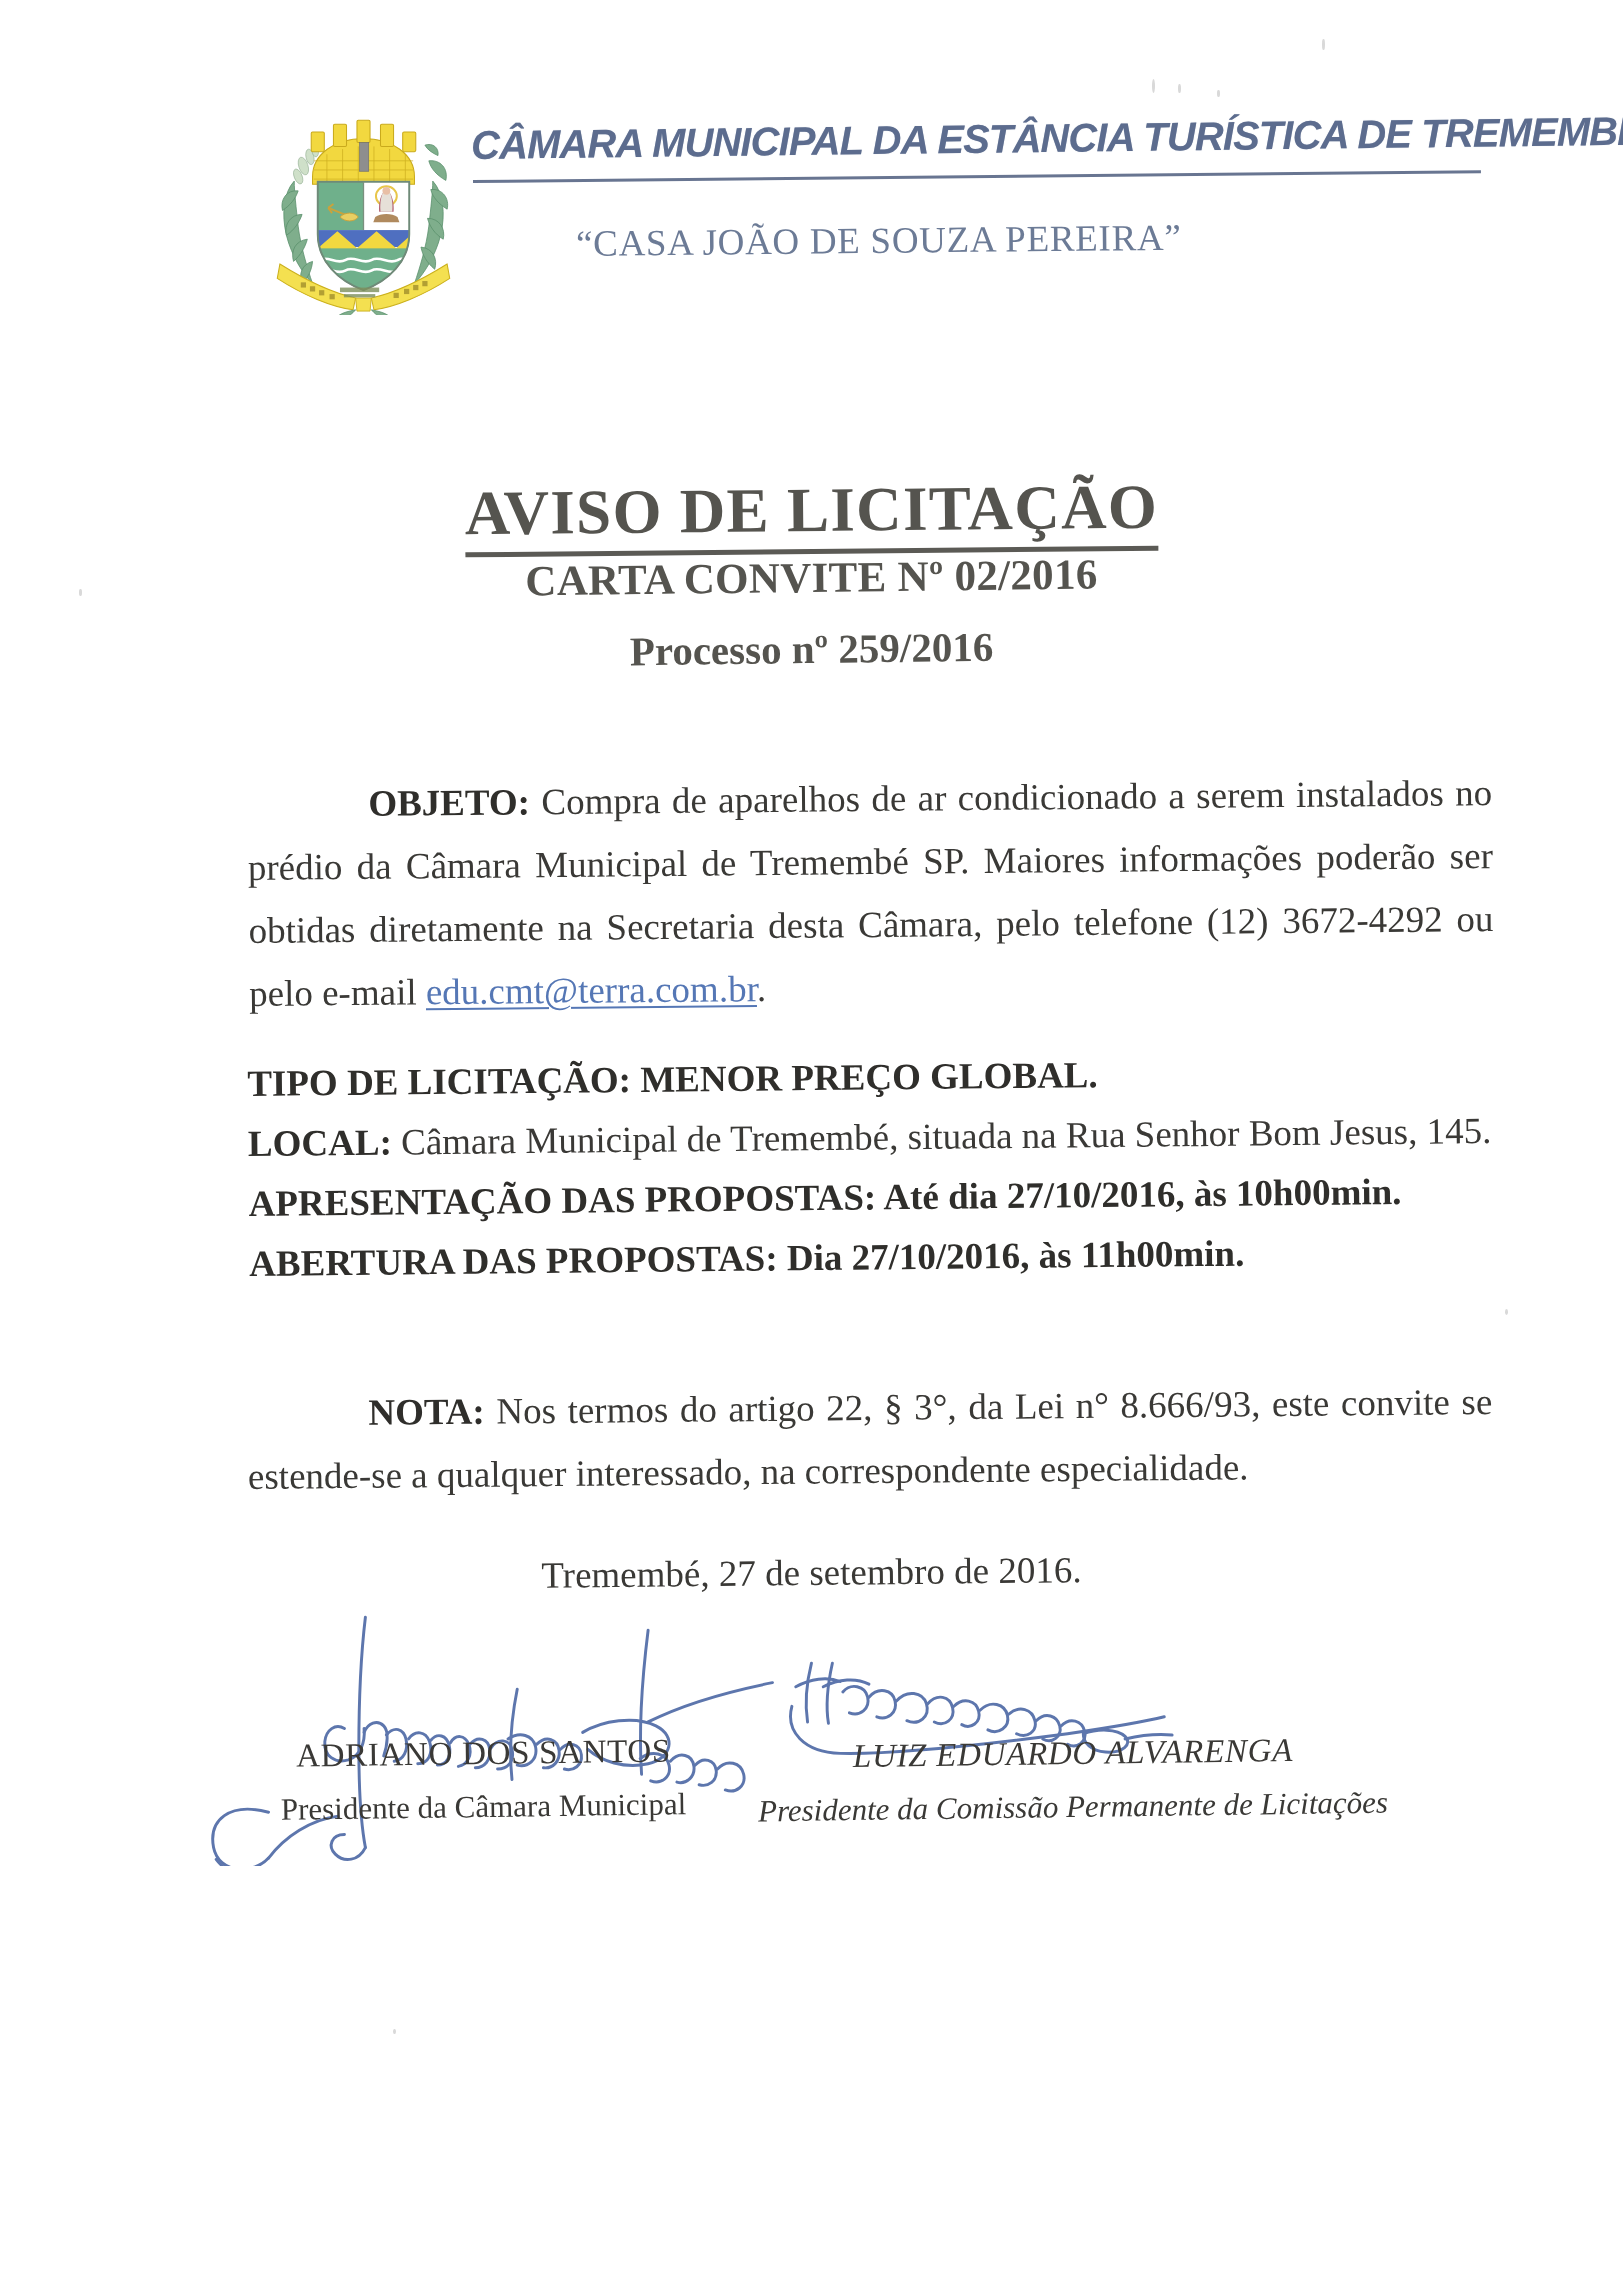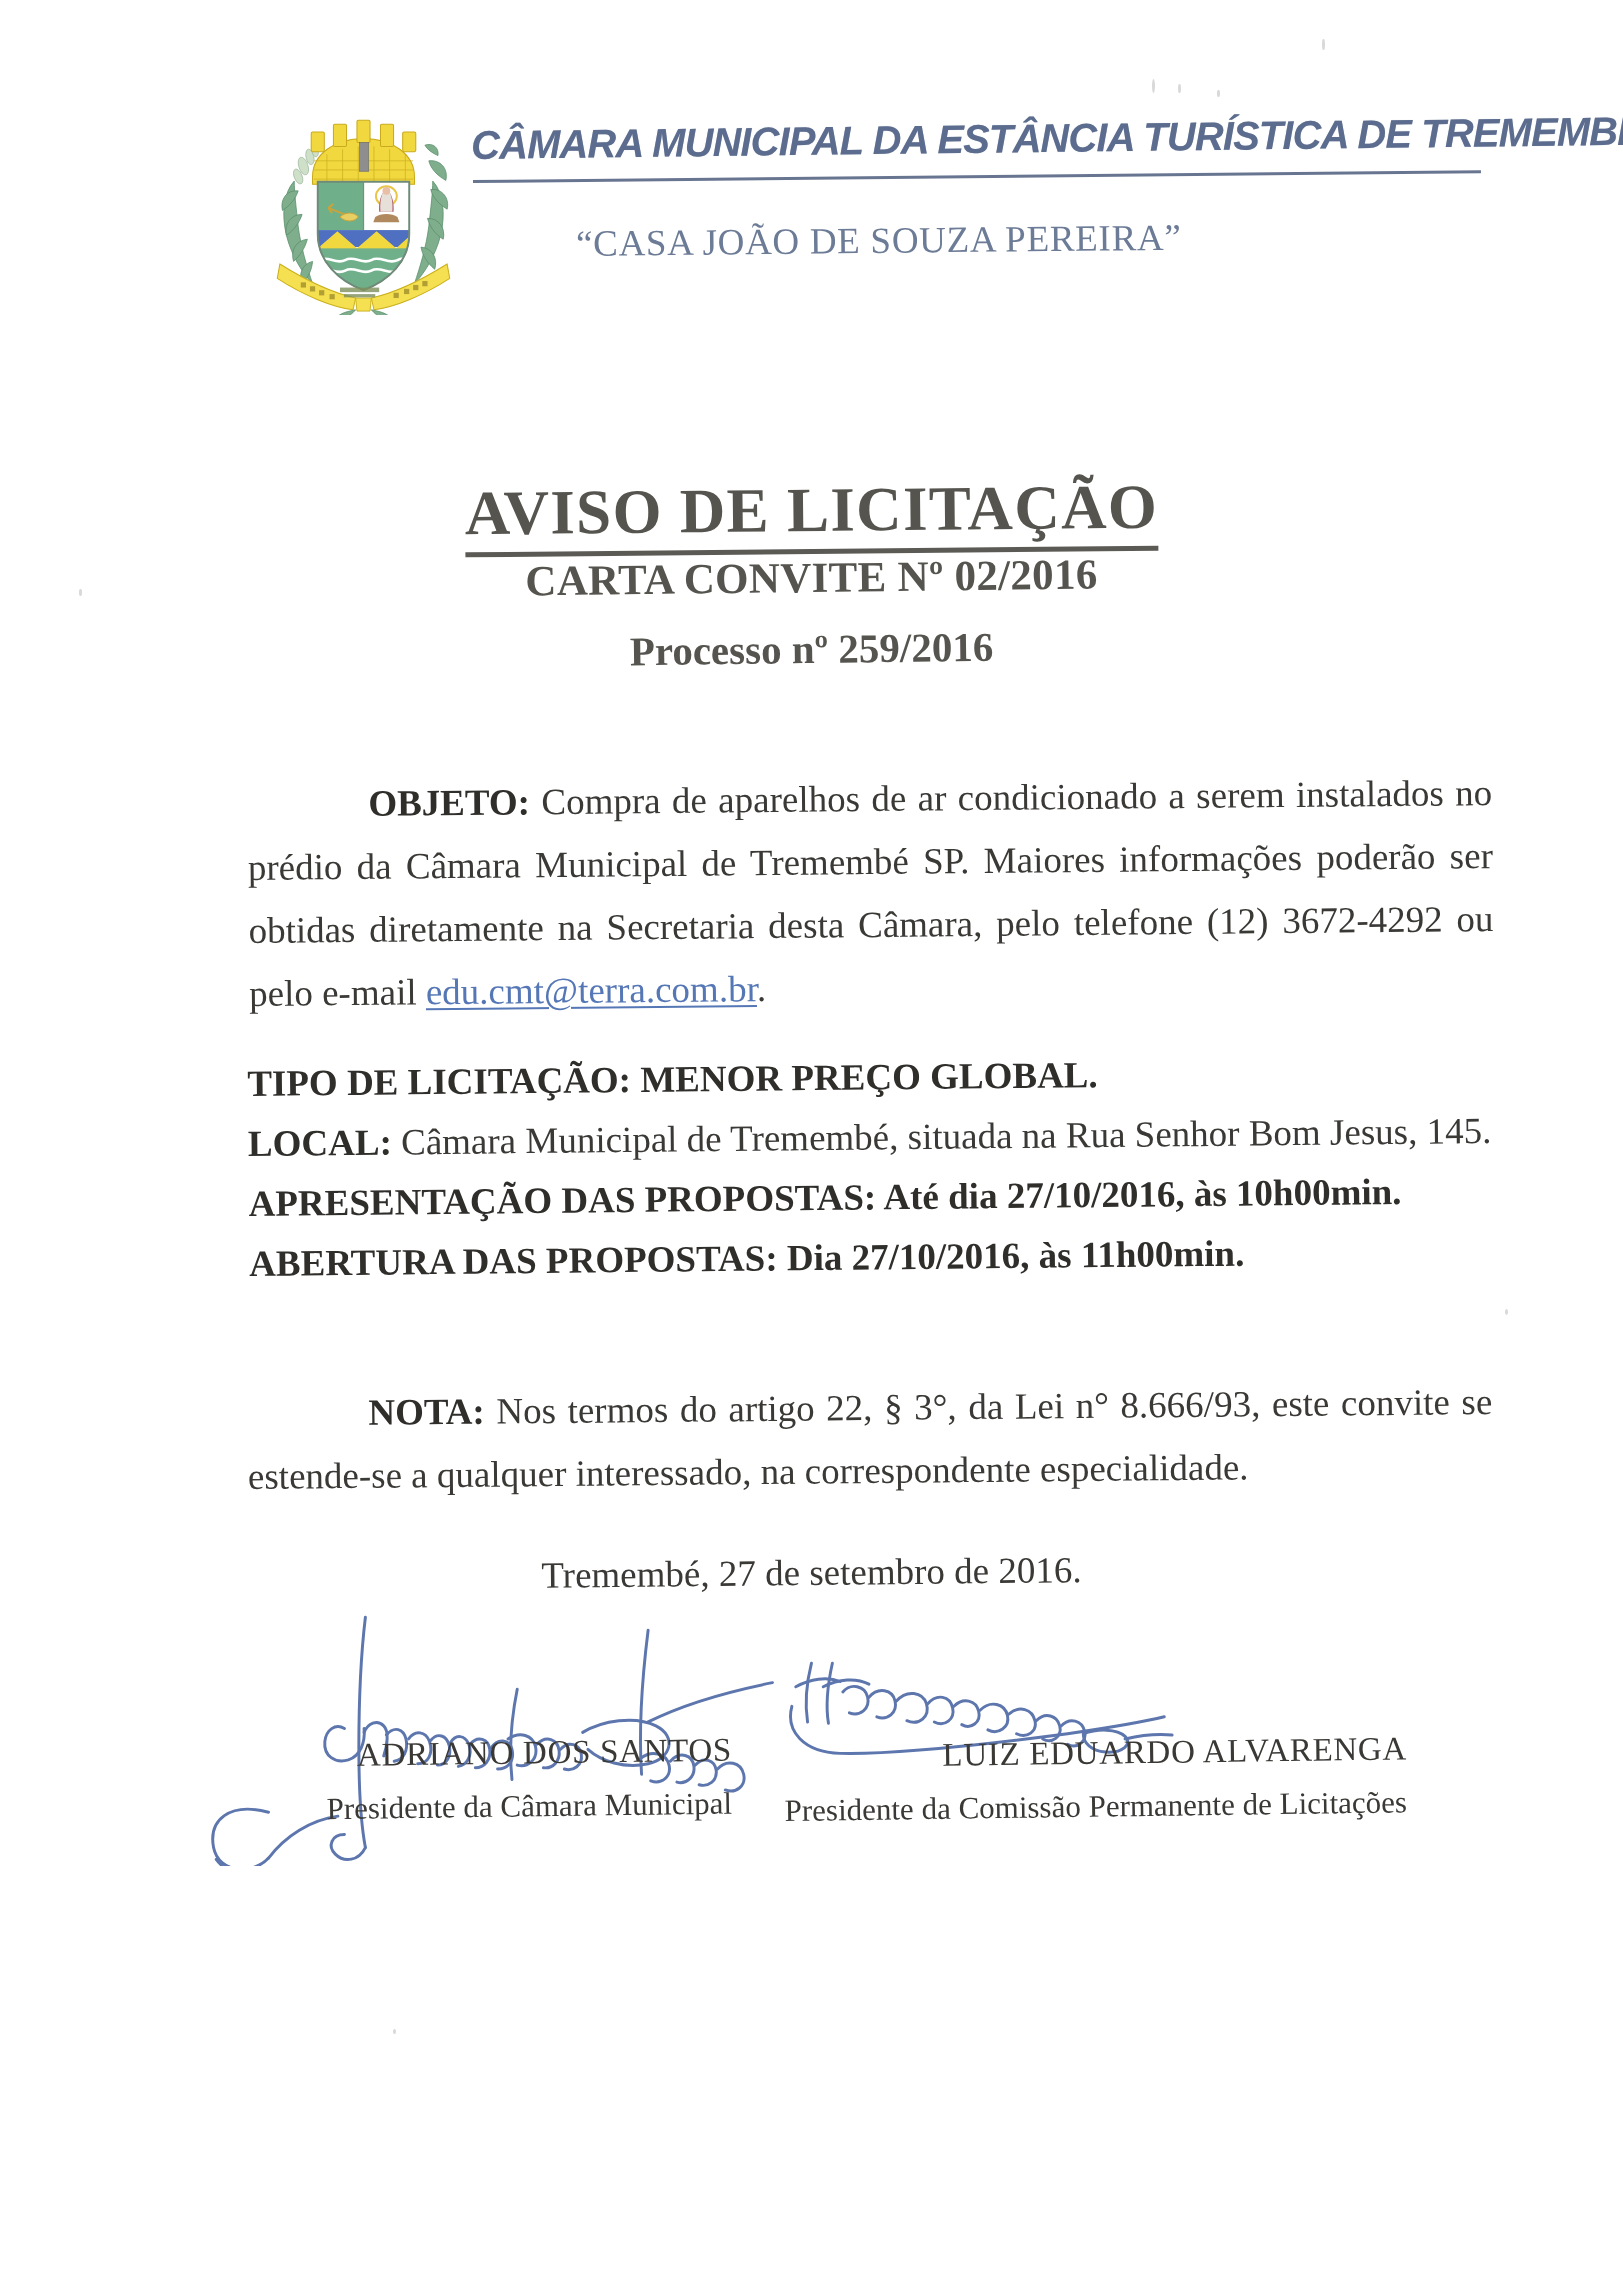--- a/index.html
+++ b/index.html
@@ -166,23 +166,23 @@
     transform: rotate(-0.6deg);
   }
 
   
   .sig-area {
     position: absolute;
     left: 196px; top: 1617px;
     width: 1244px;
     height: 275px;
   }
-  .sig-block { position: absolute; text-align: right; }
+  .sig-block { position: absolute; text-align: center; }
   .sig-left  { left: 39px;  top: 118px; width: 497px; }
-  .sig-right { left: 543px; top: 118px; width: 668px; }
+  .sig-right { left: 543px; top: 118px; width: 668px; font-style: italic; }
   .sig-name {
     font-size: 33px;
     letter-spacing: 0.7px;
     color: #3a3936;
     white-space: nowrap;
     transform: rotate(-0.8deg);
   }
   .sig-role {
     margin-top: 17px;
     font-size: 31px;

